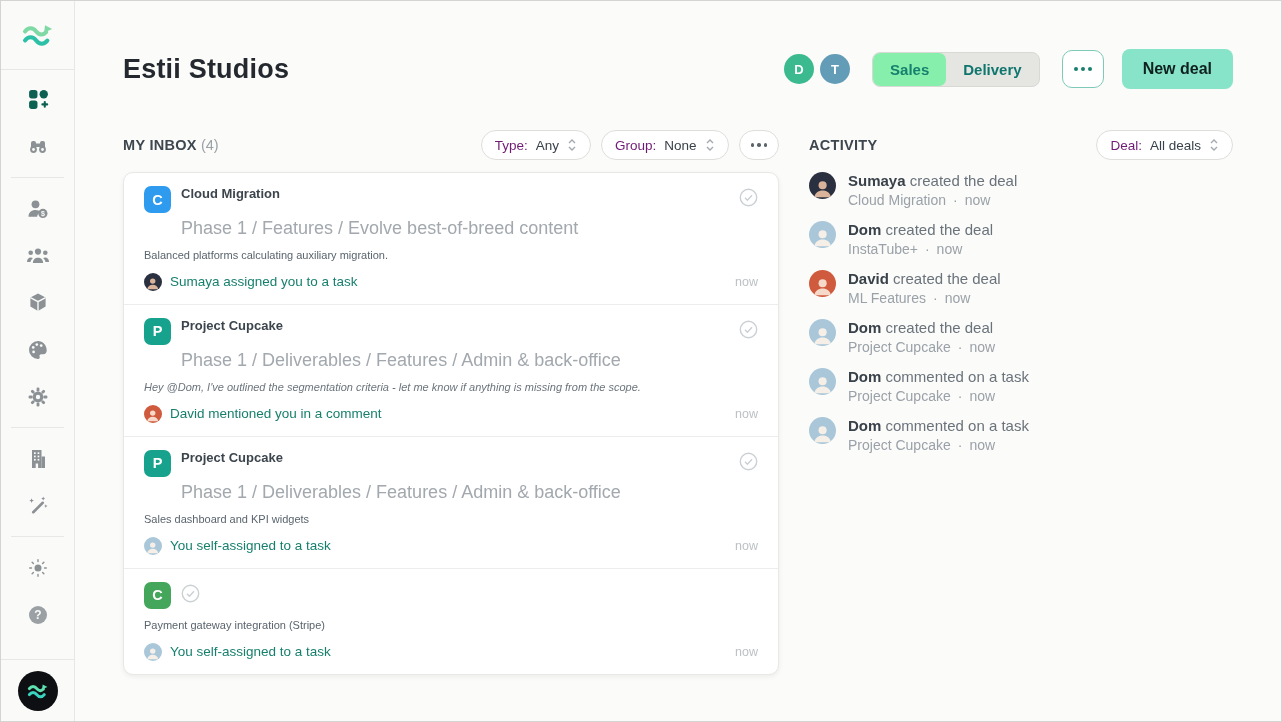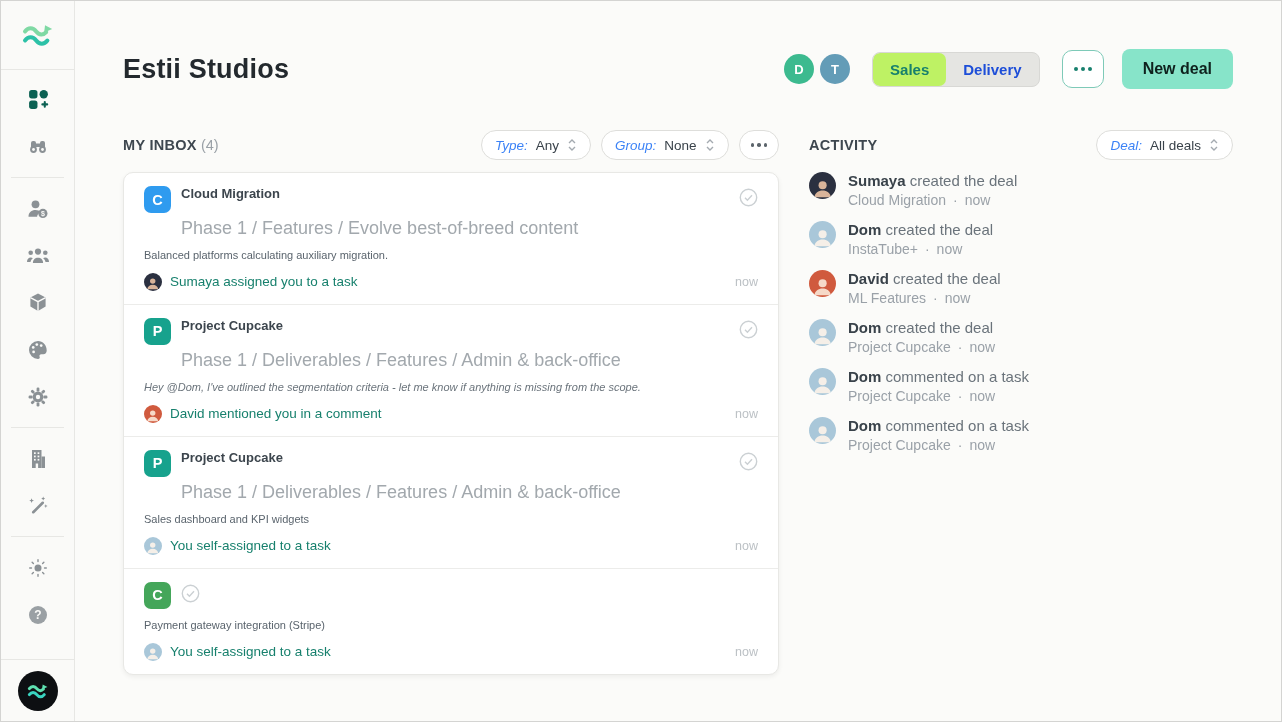--- a/index.html
+++ b/index.html
@@ -25,43 +25,43 @@
   .account-avatar { width:40px; height:40px; border-radius:50%; background:#0d0f12; display:flex; align-items:center; justify-content:center; cursor:pointer; }
 
   
   .main { flex:1; display:flex; flex-direction:column; padding:16px 48px; min-width:0;gap:14px; }
   .topbar { display:flex; align-items:center; justify-content:space-between; padding-top:32px; }
   .page-title { margin:0; font-size:27px; font-weight:bold; color:#23292e; letter-spacing:.2px; }
   .top-actions { display:flex; align-items:center; }
   .avatar-pair { display:flex; gap:6px; margin-right:22px; }
   .tavatar { width:30px; height:30px; border-radius:50%; color:#fff; font-weight:bold; font-size:13px; display:flex; align-items:center; justify-content:center; cursor:pointer; }
   .toggle { display:flex; background:#e5e5e2; border:1px solid #d8d8d5; border-radius:8px; overflow:hidden; margin-right:22px; }
-  .seg { border:none; background:transparent; padding:8px 17px; font-family:inherit; font-size:15px; font-weight:bold; color:#1d4ed8; cursor:pointer; }
-  .seg.active { background:#bef264; color:#17806d; border-radius:7px; }
+  .seg { border:none; background:transparent; padding:8px 17px; font-family:inherit; font-size:15px; font-weight:bold; color:#0f766e; cursor:pointer; }
+  .seg.active { background:#86efac; color:#17806d; border-radius:7px; }
   .more-btn { width:42px; height:38px; border-radius:10px; border:1px solid #7ecab8; background:#fff; display:flex; align-items:center; justify-content:center; gap:3px; cursor:pointer; margin-right:18px; }
   .more-btn i { width:4px; height:4px; border-radius:50%; background:#17806d; }
   .new-deal { height:40px; padding:0 21px; border:none; border-radius:8px; background:#87e4c9; color:#0e211d; font-family:inherit; font-size:16px; font-weight:bold; cursor:pointer; }
 
   
   .tabs-row { display:flex; align-items:flex-start; gap:32px; margin-top:28px; border-bottom:1px solid #e5e5e2; }
   .tab { font-size:16.5px; letter-spacing:.4px; color:#4d565e; padding:0 2px 14px; border-bottom:3px solid transparent; margin-bottom:-1px; cursor:pointer; display:flex; align-items:center; }
   .tab.active { color:#17806d; font-weight:bold; border-bottom-color:#17806d; }
   .badge { background:#abe6d0; color:#116352; font-size:13px; font-weight:bold; border-radius:11px; padding:3px 9px; margin-left:10px; }
   .tab-sep { width:1px; height:27px; background:#d8d8d5; }
 
   
   .content { display:flex; margin-top:27px; flex:1; min-height:0; }
   .inbox-col { width:656px; flex:none; display:flex; flex-direction:column; }
   .activity-col { flex:1; margin-left:30px; min-width:0; }
   .col-head { display:flex; align-items:center; justify-content:space-between; height:30px; margin-bottom:12px; }
   .col-title { font-size:14.5px; color:#9aa1a7; }
   .col-title b { color:#3e474f; letter-spacing:.3px; }
   .filters { display:flex; align-items:center; gap:10px; }
   .pill { display:inline-flex; align-items:center; gap:8px; background:#fff; border:1px solid #dedeba; border-color:#dededb; border-radius:16px; height:30px; padding:0 13px; font-family:inherit; font-size:13.5px; color:#49525a; cursor:pointer; }
-  .pill .pill-label { color:#3b82f6;font-style:italic; }
+  .pill .pill-label { color:#701a75; }
   .pill .pill-value { color:#39424a; }
   .pill.more-pill { padding:0 11px; gap:3px; }
   .pill.more-pill i { width:3.5px; height:3.5px; border-radius:50%; background:#5c646b; }
 
   
   .card-list { background:#fff; border:1px solid #e8e8e5; border-radius:10px; box-shadow:0 2px 5px rgba(0,0,0,.06); overflow:hidden; }
   .card { padding:13px 20px 13px; border-bottom:1px solid #ececea; display:flex; flex-direction:column; gap:9px; cursor:pointer; }
   .card:last-child { border-bottom:none; }
   .card-head { display:flex; align-items:flex-start; gap:10px; }
   .deal-icon { width:27px; height:27px; border-radius:7px; color:#fff; display:flex; align-items:center; justify-content:center; flex:none; }

